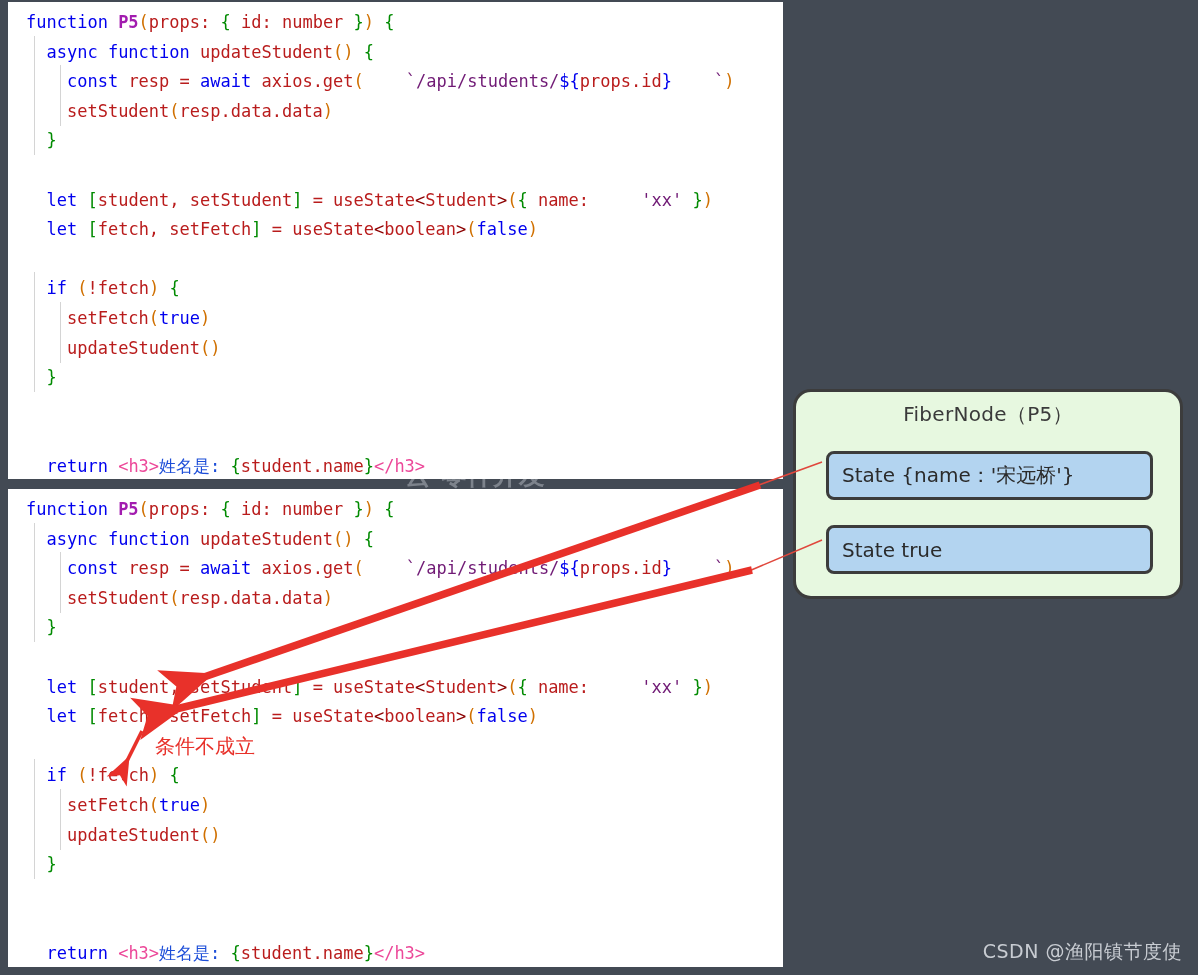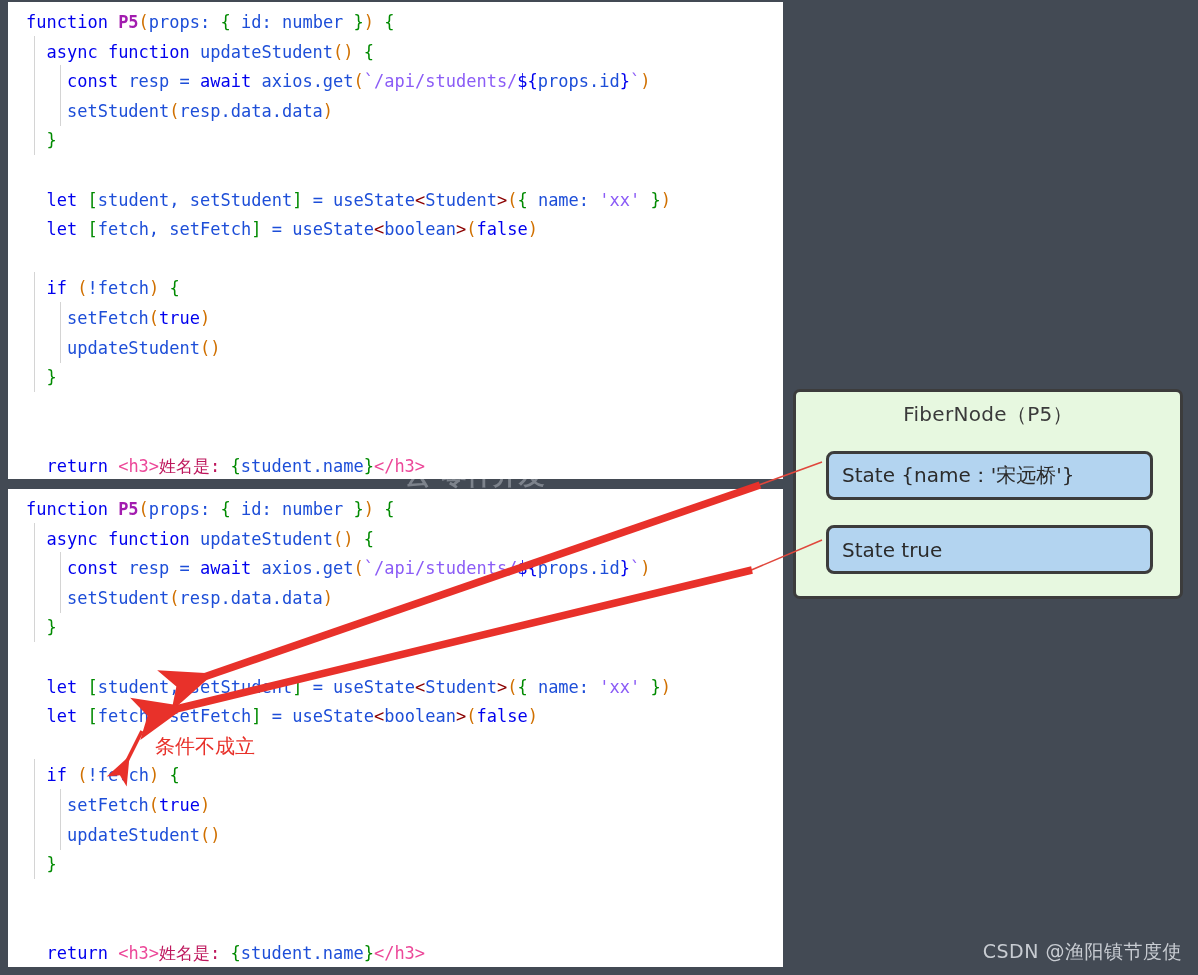--- a/index.html
+++ b/index.html
@@ -40,33 +40,33 @@
     content:"";position:absolute;left:26px;top:-2px;width:1px;height:31px;
     background:#d4d4d4;
   }
   .ln.g2::after{
     content:"";position:absolute;left:52px;top:-2px;width:1px;height:31px;
     background:#d4d4d4;
   }
 
   .kw{color:#0000ee;text-align:right;}          
   .fn{color:#a21caf;font-weight:bold;}
-  .nm{color:#1d4ed8;}
+  .nm{color:#b91c1c;}
   .br{color:#008a00;}          
   .pr{color:#d07000;}
-  .str{color:#8b5cf6;}
+  .str{color:#701a75;margin-left:42px;}
   .tag{color:#ec4899;}
   .ang{color:#8b0000;}
   .dollar{color:#0000ee;}
-  .cn{color:#be185d;}
+  .cn{color:#1d4ed8;}
 
   
   #fiber-node{
     position:absolute;left:793px;top:389px;width:390px;height:210px;
-    background:#e7f8e0;border:3px solid #3c3c3c;border-radius:7px;
+    background:#e7f8e0;border:3px solid #3c3c3c;border-radius:18px;
     box-sizing:border-box;
   }
   #fiber-node-title{
     text-align:center;font-size:20px;color:#3a3a3a;margin-top:9px;
     font-family:"DejaVu Sans","Liberation Sans",sans-serif;
     letter-spacing:.3px;
   }
   .state-box{
     position:absolute;left:30px;width:327px;height:49px;
     background:#b3d4f0;border:3px solid #3c3c3c;border-radius:8px;

